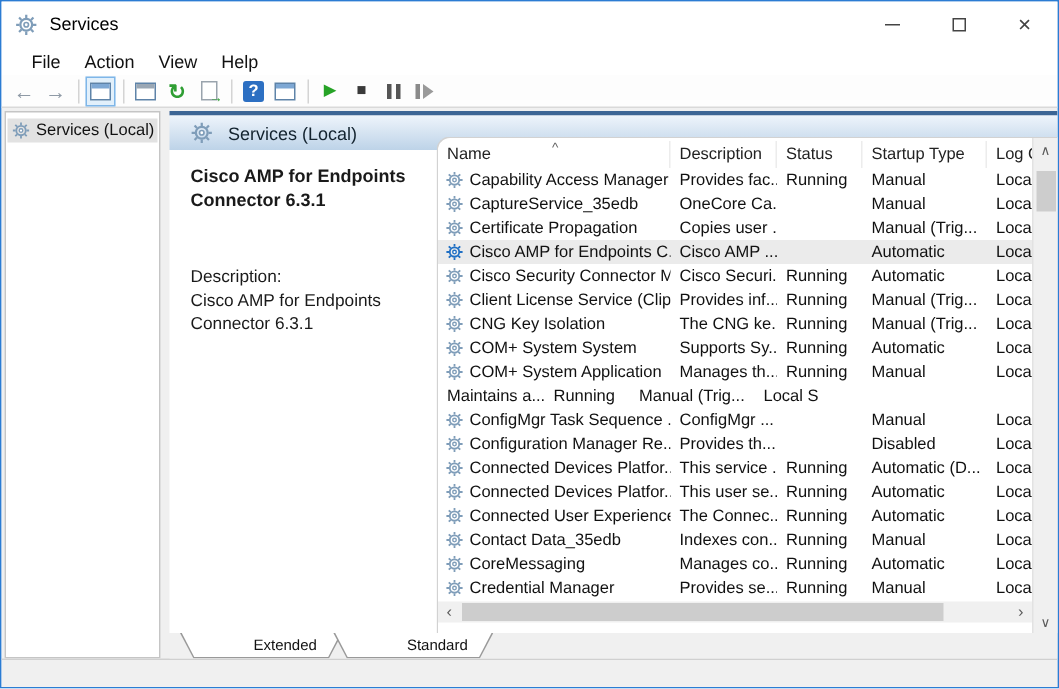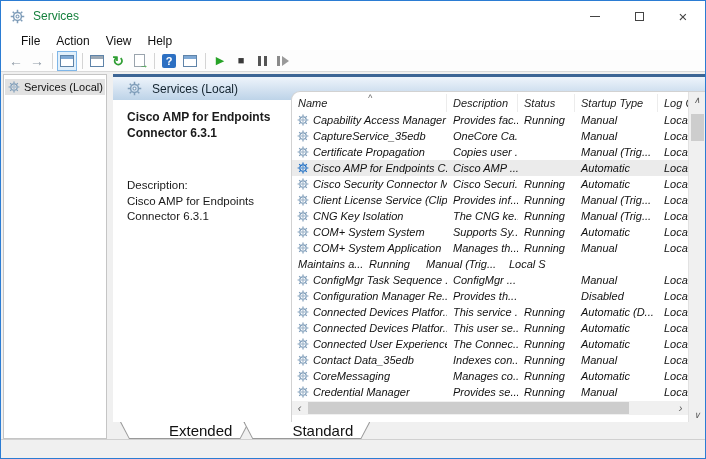--- a/index.html
+++ b/index.html
@@ -6,21 +6,21 @@
   html,body { background:#fff; }
   body { font-family:"Liberation Sans", sans-serif; }
   .window {
     position:relative; width:706px; height:459px;
     border:1px solid #2b7cd3; background:#fff; overflow:hidden;
     display:flex; flex-direction:column;
   }
   
   .titlebar { height:30px; display:flex; align-items:center; background:#fff; flex:0 0 auto; }
   .titlebar .app-icon { margin-left:9px; width:15px; height:15px; }
-  .titlebar .title { margin-left:8px; font-size:12px; color:#15803d; }
+  .titlebar .title { margin-left:8px; font-size:12px; color:#000000; }
   .win-controls { margin-left:auto; display:flex; height:100%; }
   .win-btn { width:44px; height:100%; display:flex; align-items:center; justify-content:center; color:#444; }
   .glyph-min { width:10px; border-top:1px solid #444; display:inline-block; }
   .glyph-max { width:9px; height:9px; border:1px solid #444; display:inline-block; }
   .glyph-close { font-size:15px; line-height:1; }
   
   .menubar { height:19px; display:flex; align-items:center; background:#fff; font-size:12px; color:#111; flex:0 0 auto;padding-left:12px; }
   .menu-item { padding:1px 8px; }
   
   .toolbar { height:22px; display:flex; align-items:center; background:#fdfdfd; border-bottom:1px solid #d9d9d9; padding-left:5px; flex:0 0 auto; }
@@ -50,21 +50,21 @@
   .right-panel { flex:1 1 auto; margin-left:6px; display:flex; flex-direction:column; border-top:3px solid #3c6595; min-width:0; position:relative; }
   .panel-header { height:23px; background:linear-gradient(#eef4fb,#bdd3e8); display:flex; align-items:center; padding-left:14px; gap:10px; font-size:12px; color:#13232f; flex:0 0 auto; }
   .content { flex:1 1 auto; display:flex; min-height:0; }
   .detail-pane { width:178px; background:#fff; padding:9px 10px 0 14px; font-size:11.5px; color:#1a1a1a; flex:0 0 auto; }
   .detail-title { font-weight:bold; font-size:12px; line-height:1.35; }
   .start-line { margin-top:29px; }
   .start-link { color:#7b3a8e; text-decoration:underline; }
   .desc-block { margin-top:37px; line-height:1.35; }
   
   .list-card { flex:1 1 auto; background:#fff; margin-top:-9px; border-left:1px solid #d2d2d2; border-top:1px solid #d2d2d2;
-               border-radius:9px 0 0 0; z-index:2; display:flex; min-width:0;font-style:italic; }
+               border-radius:9px 0 0 0; z-index:2; display:flex; min-width:0; }
   .list-main { flex:1 1 auto; display:flex; flex-direction:column; min-width:0; }
   .lheader { height:20px; display:flex; align-items:center; flex:0 0 auto; padding-top:2px; }
   .hcell { font-size:11px; color:#222; border-right:1px solid #ececec; height:100%; display:flex; align-items:center; padding-left:6px; position:relative; white-space:nowrap; overflow:hidden; }
   .sort-caret { position:absolute; left:76px; top:-1px; font-size:9px; color:#666; }
   .c-name { width:155px; } .c-desc { width:71px; } .c-status { width:57px; } .c-startup { width:83px; } .c-logon { flex:1; border-right:none; }
   .rows { flex:0 0 auto; }
   .row { height:16px; display:flex; align-items:center; font-size:11px; color:#111; }
   .row.selected { background:#ebebeb; }
   .cell { white-space:nowrap; overflow:hidden; padding-left:6px; }
   .cell.c-name { display:flex; align-items:center; gap:4px; padding-left:5px; }
@@ -82,21 +82,21 @@
   .hscroll { height:14px; margin-top:1px; background:#f0f0f0; display:flex; align-items:center; flex:0 0 auto; }
   .hs-arrow { width:15px; height:100%; display:flex; align-items:center; justify-content:center; font-size:11px; color:#5a5a5a; }
   .htrack { flex:1; position:relative; height:100%; }
   .hthumb { position:absolute; left:1px; right:44px; top:1px; bottom:1px; background:#cdcdcd; }
   
   .tabs-row { height:17px; display:flex; align-items:stretch; padding-left:7px; background:#f0f0f0; flex:0 0 auto; }
   .tab { position:relative; padding:0 17px; display:flex; align-items:center; justify-content:center;
          clip-path:polygon(0 0,100% 0,calc(100% - 9px) 100%,9px 100%); background:#999; margin-right:-6px; }
   .tab::before { content:""; position:absolute; left:1.2px; right:1.2px; top:0; bottom:1px;
          clip-path:polygon(0 0,100% 0,calc(100% - 8.3px) 100%,8.3px 100%); background:#fff; }
-  .tab span { position:relative; z-index:1; font-size:15px; color:#111;padding-left:32px; }
+  .tab span { position:relative; z-index:1; font-size:10px; color:#111;padding-left:32px; }
   
   .bottom-strip { height:19px; background:#f0f0f0; border-top:1px solid #d0d0d0; flex:0 0 auto; }
 </style>
 </head>
 <body>
 
 <div class="window">
 
   <div class="titlebar">
     <span class="app-icon gear big">

